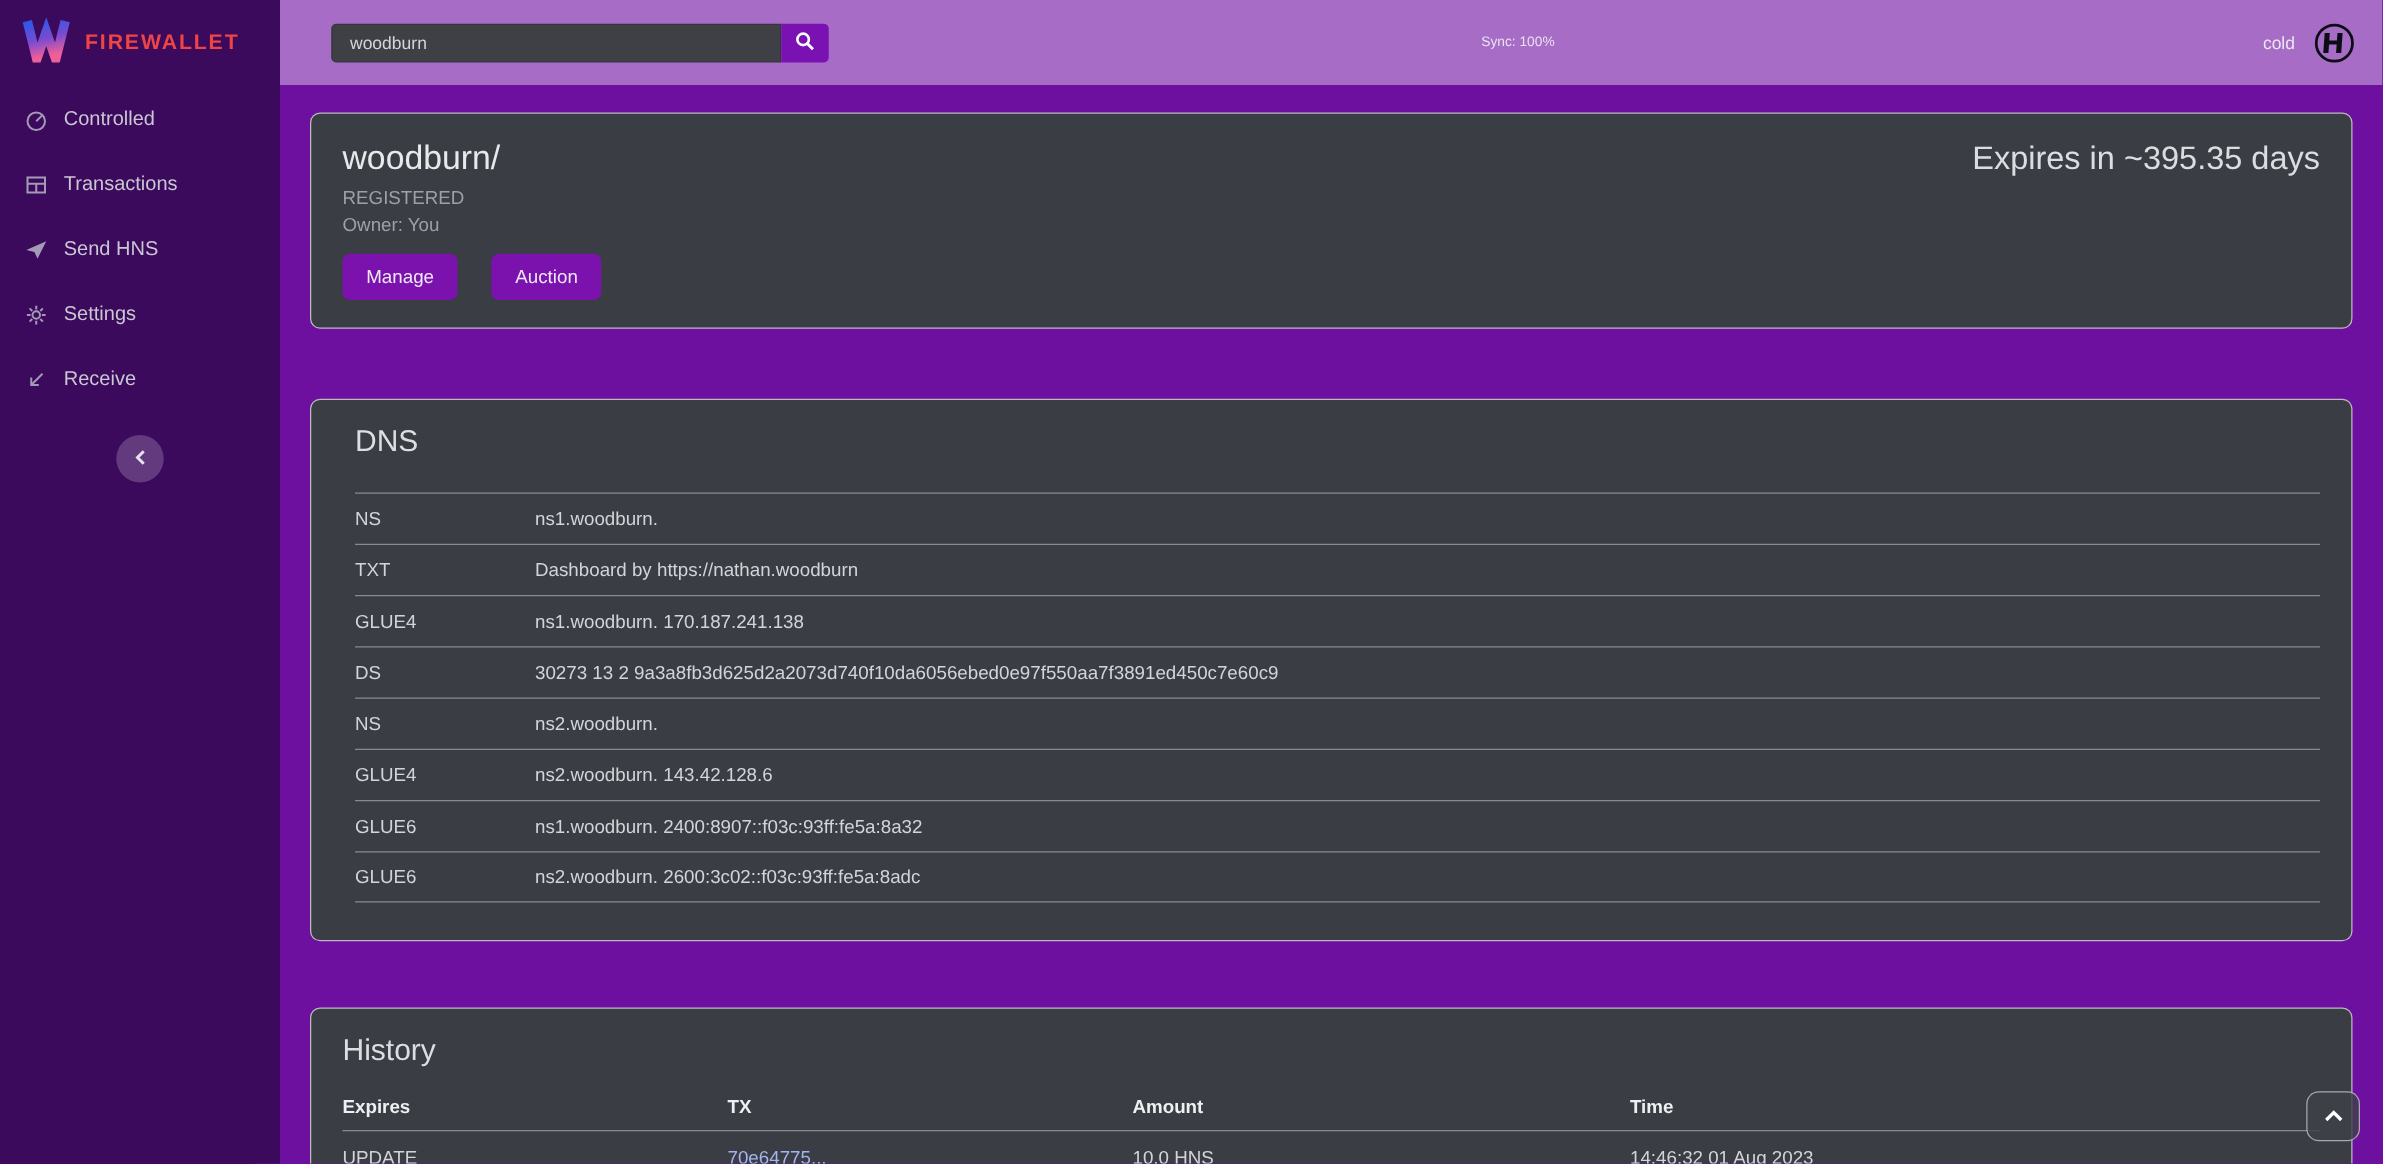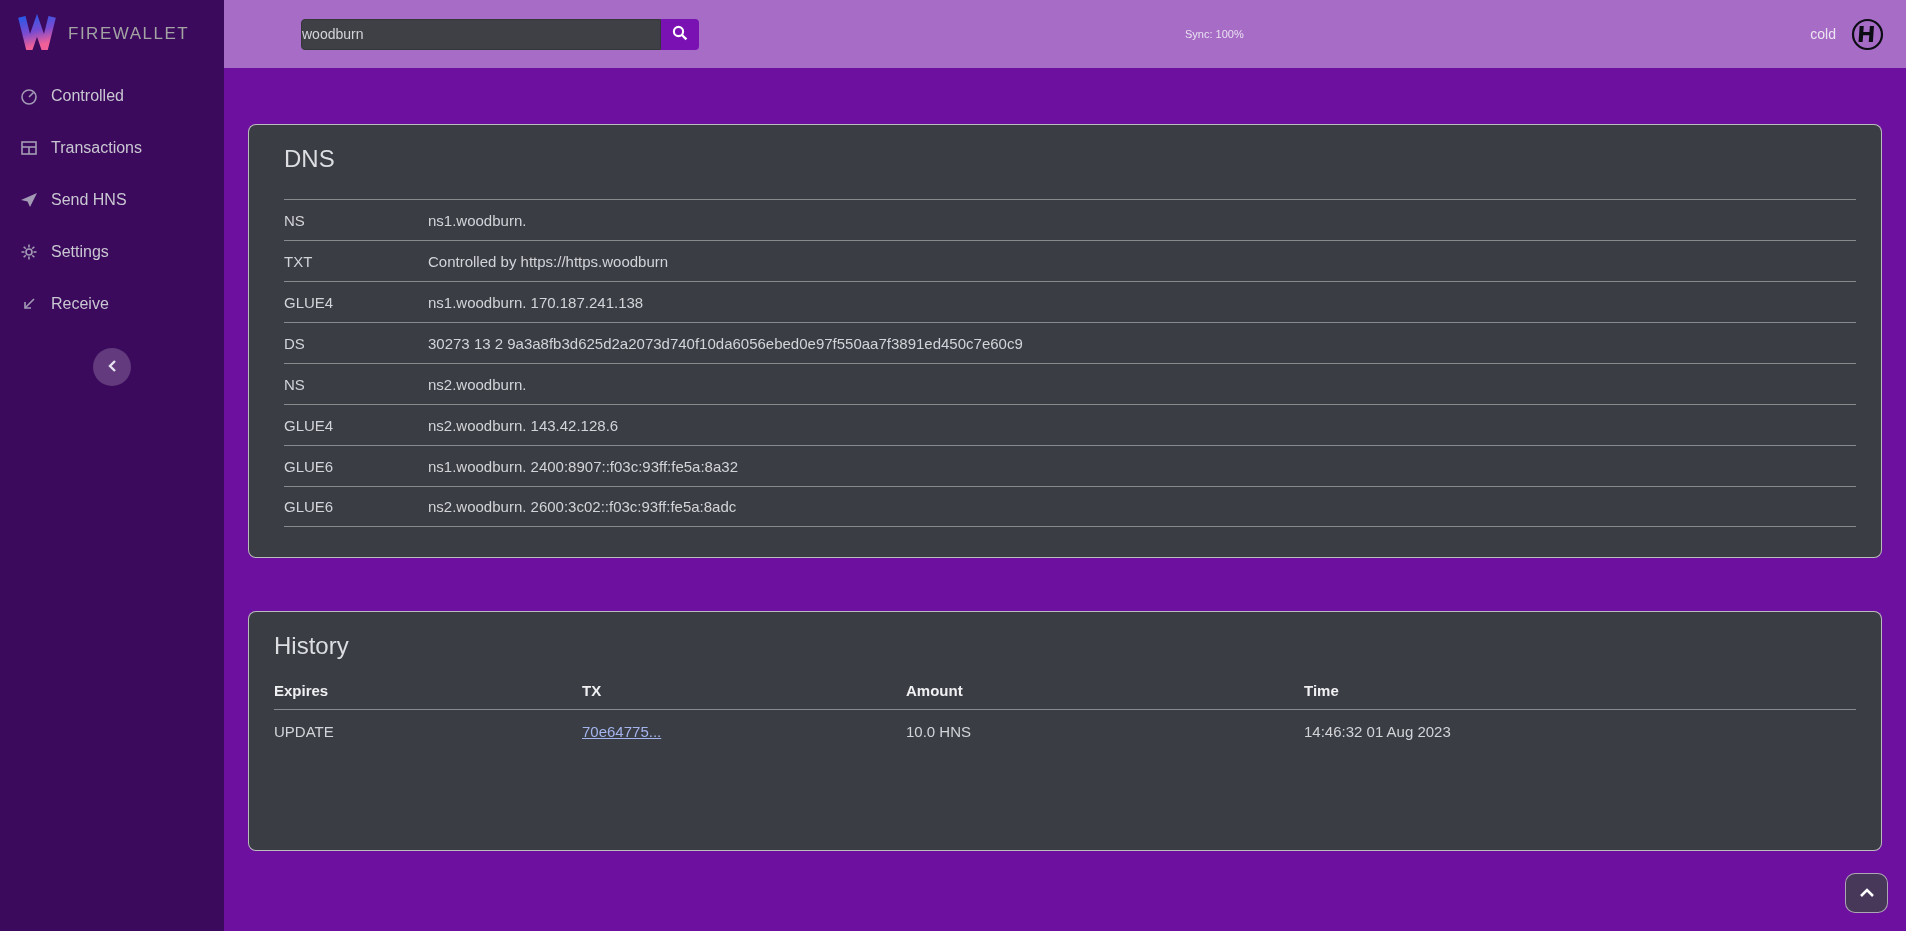--- a/index.html
+++ b/index.html
@@ -9,21 +9,21 @@
     background:#6d10a0;
     position:relative;
   }
 
   
   .sidebar {
     position:absolute; left:0; top:0; width:224px; height:931px;
     background:#3b0a5c; z-index:5;
   }
   .brand { height:68px; display:flex; align-items:center; padding-left:18px; gap:12px; }
-  .brand-name { color:#a3a3a3; font-size:17px; font-weight:normal; letter-spacing:1.5px; }
+  .brand-name { color:#ef4444; font-size:17px; font-weight:bold; letter-spacing:1.5px; }
   .nav { padding-top:2px; }
   .nav-item {
     height:52px; display:flex; align-items:center; padding-left:20px; gap:13px;
     color:#c9c7d2; font-size:16px; cursor:pointer;
   }
   .nav-item .ico { width:18px; height:18px; display:inline-flex; align-items:center; justify-content:center; }
   .nav-item svg { stroke:#a39bb5; fill:none; stroke-width:1.6; }
   .nav-item svg .fill { fill:#a39bb5; stroke:none; }
   .collapse-btn {
     position:absolute; left:93px; top:348px; width:38px; height:38px; border-radius:50%;
@@ -32,22 +32,22 @@
   }
 
   
   .header {
     position:absolute; left:224px; top:0; right:0; height:68px;
     background:#a76cc6; display:flex; align-items:center;
   }
   .search-wrap { display:flex; margin-left:41px; }
   .search-input {
     width:360px; height:31px; background:#3e4045; border:1px solid #34363a;
-    border-radius:4px 0 0 4px; color:#d4d5d8; font-size:14px; padding:0 0;
-    font-family:"Liberation Sans", sans-serif; outline:none;margin-left:36px;
+    border-radius:4px 0 0 4px; color:#d4d5d8; font-size:14px; padding:0 14px;
+    font-family:"Liberation Sans", sans-serif; outline:none;
   }
   .search-btn {
     width:38px; height:31px; background:#7a11b3; border:none; border-radius:0 4px 4px 0;
     display:flex; align-items:center; justify-content:center; cursor:pointer;
   }
   .sync { position:absolute; left:961px; color:#e9e1f1; font-size:11px; }
   .wallet-area { position:absolute; right:22px; display:flex; align-items:center; gap:15px; }
   .wallet-name { color:#ece6f2; font-size:14px; }
   .hs-icon { width:33px; height:33px; }
 
@@ -193,31 +193,43 @@
       <svg width="33" height="33" viewBox="0 0 36 36">
         <circle cx="18" cy="18" r="15.8" fill="none" stroke="#0c0c14" stroke-width="2.4"></circle>
         <text x="18" y="26.5" text-anchor="middle" font-size="24" font-weight="bold" font-family="DejaVu Sans, sans-serif" fill="#0c0c14" transform="skewX(-4)">H</text>
       </svg>
     </span>
   </div>
 </header>
 
 <main class="main">
 
+  <section class="card domain-card">
+    <div class="title-row">
+      <h1 class="domain-title">woodburn/</h1>
+      <div class="expires">Expires in ~395.35 days</div>
+    </div>
+    <div class="muted status-line">REGISTERED</div>
+    <div class="muted owner-line">Owner: You</div>
+    <div class="btn-row">
+      <button class="pbtn">Manage</button>
+      <button class="pbtn">Auction</button>
+    </div>
+  </section>
 
   <section class="card dns-card">
     <h2 class="section-title">DNS</h2>
     <div class="dns-table">
       <div class="dns-row">
         <span>NS</span>
         <span>ns1.woodburn.</span>
       </div>
       <div class="dns-row">
         <span>TXT</span>
-        <span>Controlled by https://https.woodburn</span>
+        <span>Dashboard by https://nathan.woodburn</span>
       </div>
       <div class="dns-row">
         <span>GLUE4</span>
         <span>ns1.woodburn. 170.187.241.138</span>
       </div>
       <div class="dns-row">
         <span>DS</span>
         <span>30273 13 2 9a3a8fb3d625d2a2073d740f10da6056ebed0e97f550aa7f3891ed450c7e60c9</span>
       </div>
       <div class="dns-row">

